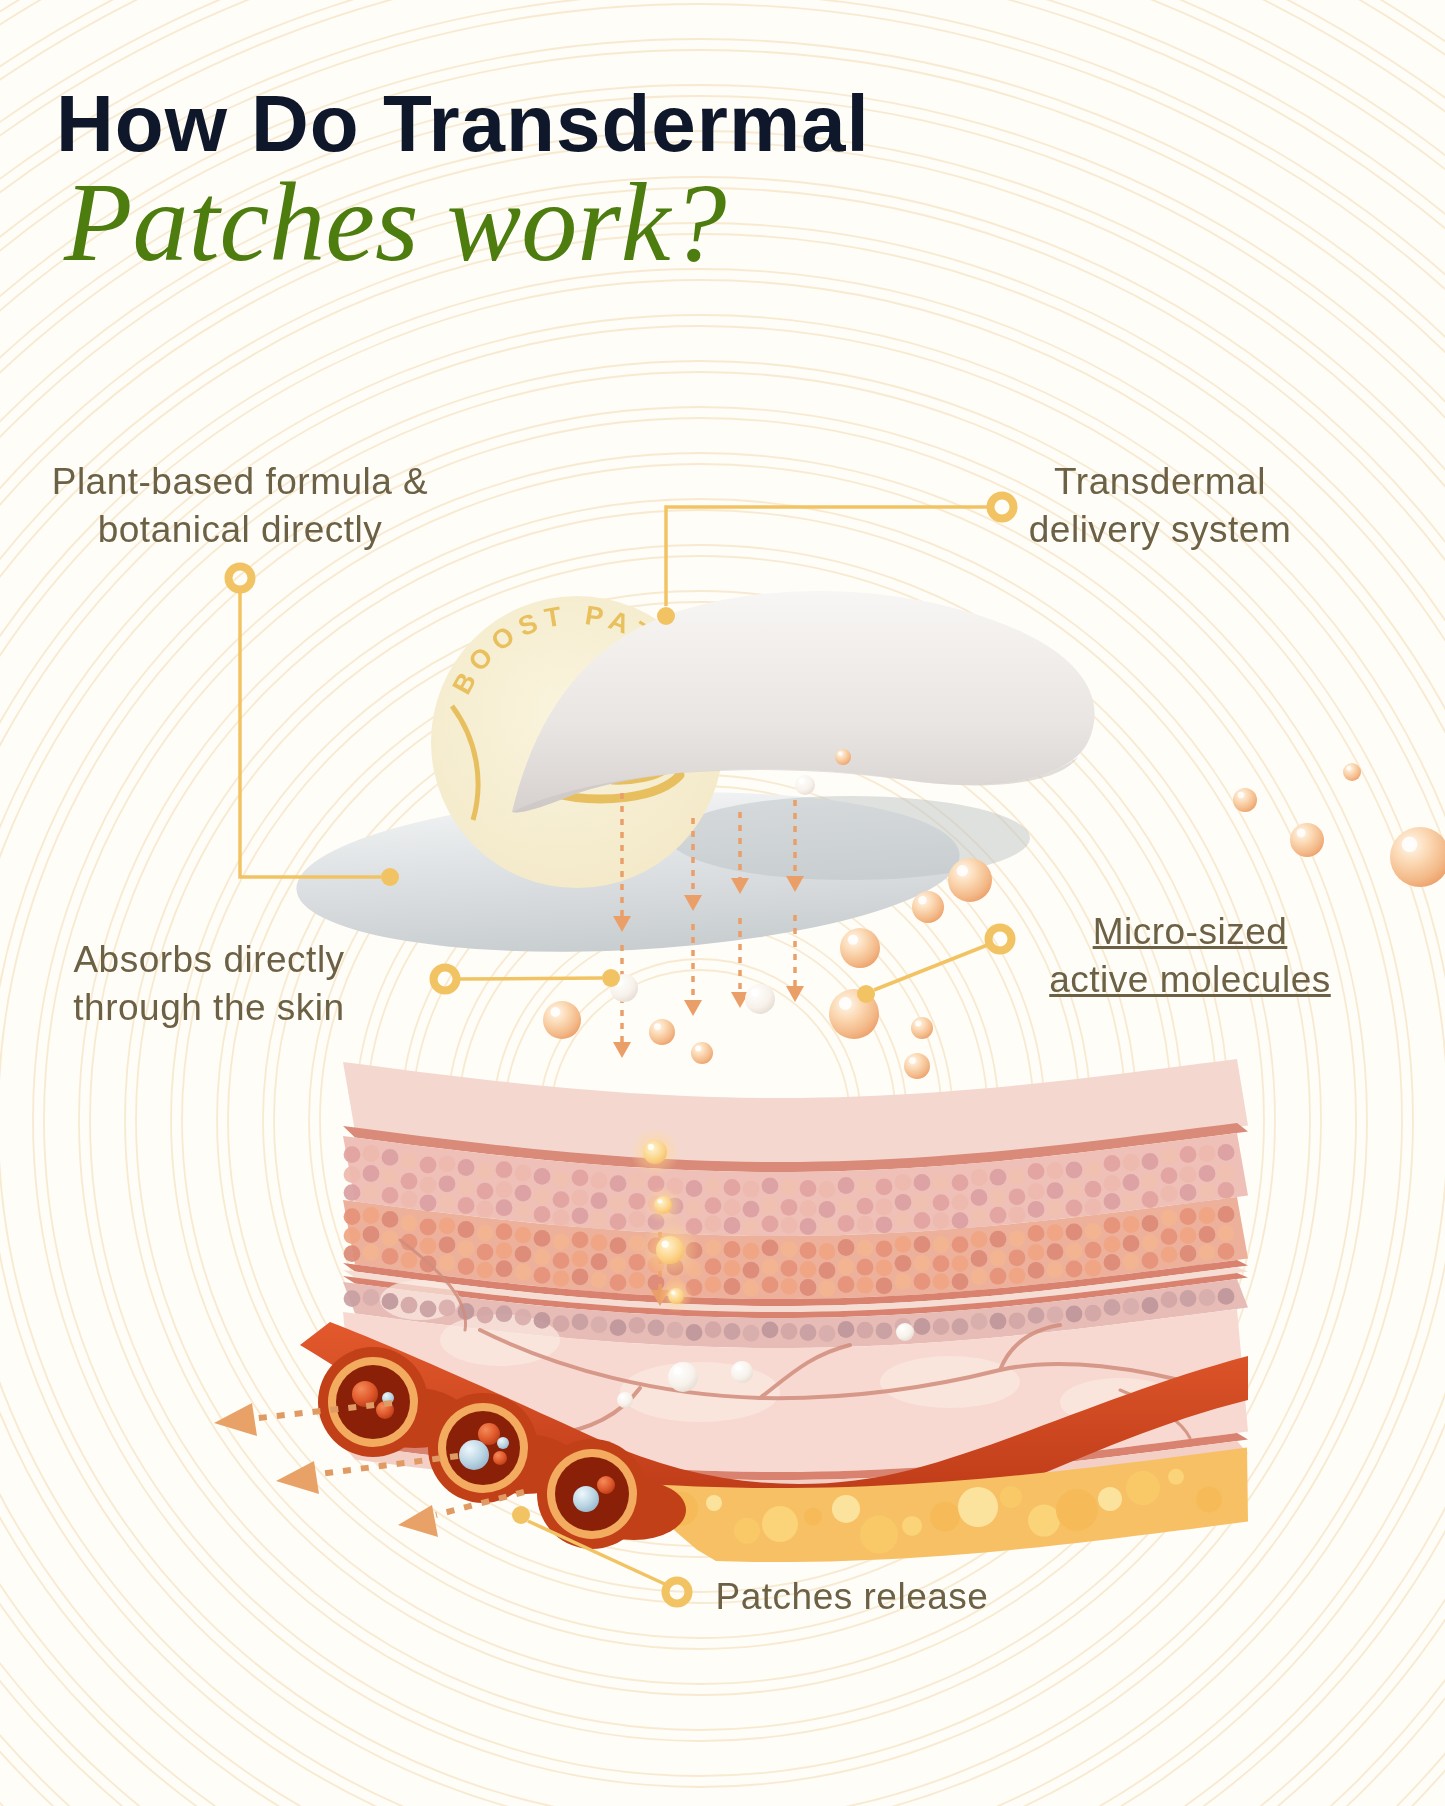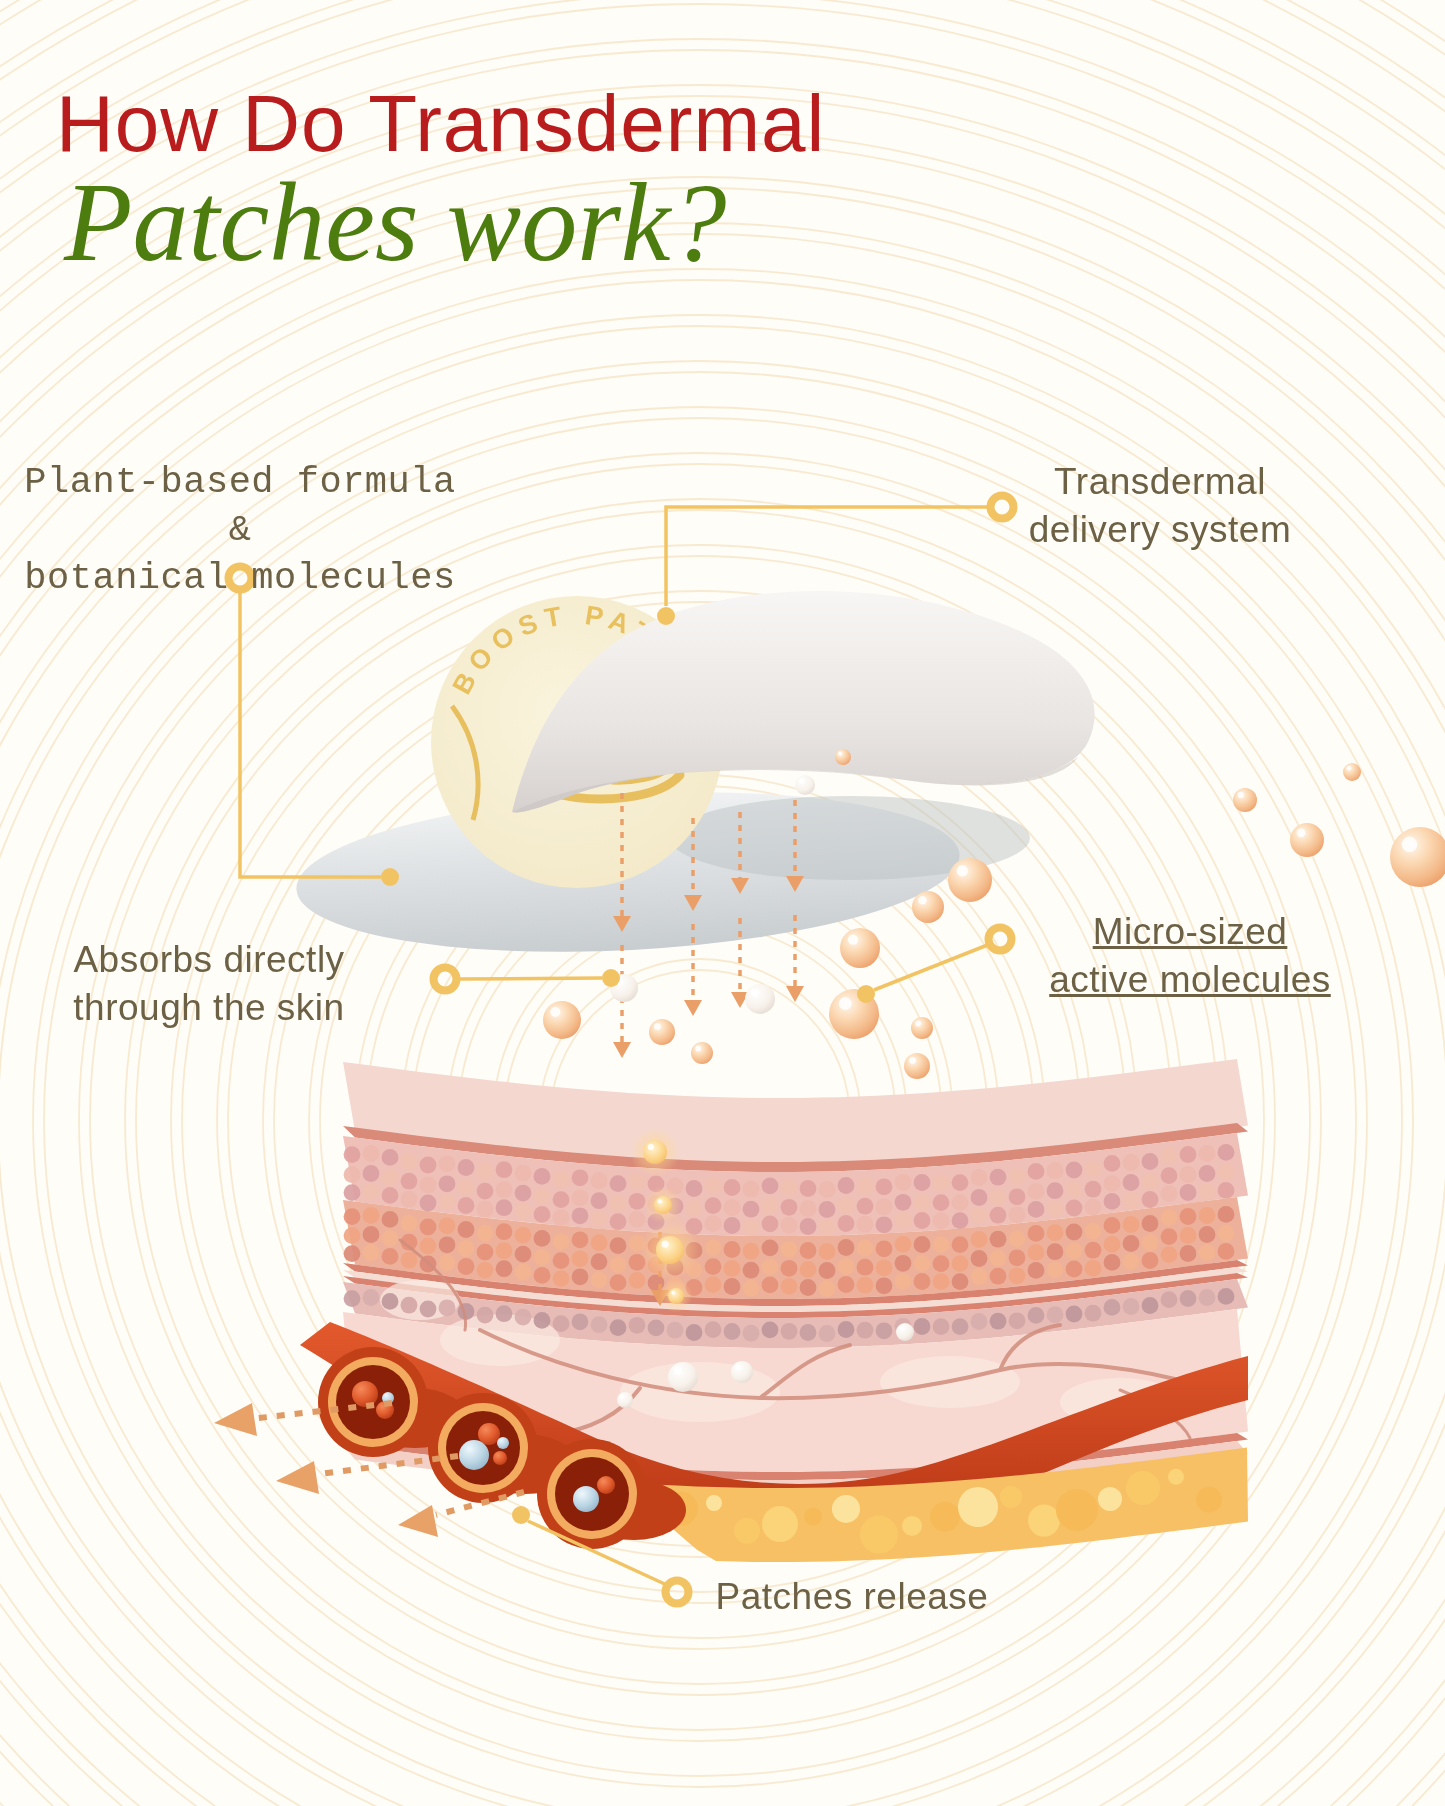--- a/index.html
+++ b/index.html
@@ -5,33 +5,33 @@
   html,body{margin:0;padding:0;}
   body{
     width:1445px;height:1806px;position:relative;overflow:hidden;
     background:#fffdf8;
     font-family:"Liberation Sans", sans-serif;
   }
   .art{position:absolute;left:0;top:0;width:1445px;height:1806px;display:block;}
   .txt{position:absolute;z-index:5;}
   .title1{
     left:56px;top:84px;width:900px;
-    font-size:80px;font-weight:normal;line-height:1;
-    color:#b91c1c;letter-spacing:1px;
+    font-size:80px;font-weight:bold;line-height:1;
+    color:#0f172a;letter-spacing:1px;
   }
   .title2{
     left:64px;top:166px;width:900px;
     font-family:"Liberation Serif", serif;font-style:italic;
     font-size:112px;line-height:1;color:#4d7c0f;
   }
   .label{
     color:#6c6045;font-size:37px;line-height:48px;text-align:center;
     letter-spacing:0.5px;
   }
-  .lab-plant{left:20px;top:458px;width:440px;font-family:Liberation Mono, monospace;}
+  .lab-plant{left:20px;top:458px;width:440px;}
   .lab-delivery{left:950px;top:458px;width:420px;}
   .lab-absorb{left:18px;top:936px;width:382px;}
   .lab-micro{left:990px;top:908px;width:400px;text-decoration:underline;}
   .lab-release{left:652px;top:1573px;width:400px;}
 </style>
 </head>
 <body>
 
 <svg class="art" viewBox="0 0 1445 1806" xmlns="http://www.w3.org/2000/svg">
   <defs>
@@ -702,21 +702,21 @@
       <circle cx="521" cy="1515" r="9" fill="#f2c362" stroke="none"></circle>
     </g>
   </g>
 </svg>
 
 <div class="txt title1">How Do Transdermal</div>
 <div class="txt title2">Patches work?</div>
 
 <div class="txt label lab-plant">
   <div>Plant-based formula &amp;</div>
-  <div>botanical molecules</div>
+  <div>botanical directly</div>
 </div>
 <div class="txt label lab-delivery">
   <div>Transdermal</div>
   <div>delivery system</div>
 </div>
 <div class="txt label lab-absorb">
   <div>Absorbs directly</div>
   <div>through the skin</div>
 </div>
 <div class="txt label lab-micro">

